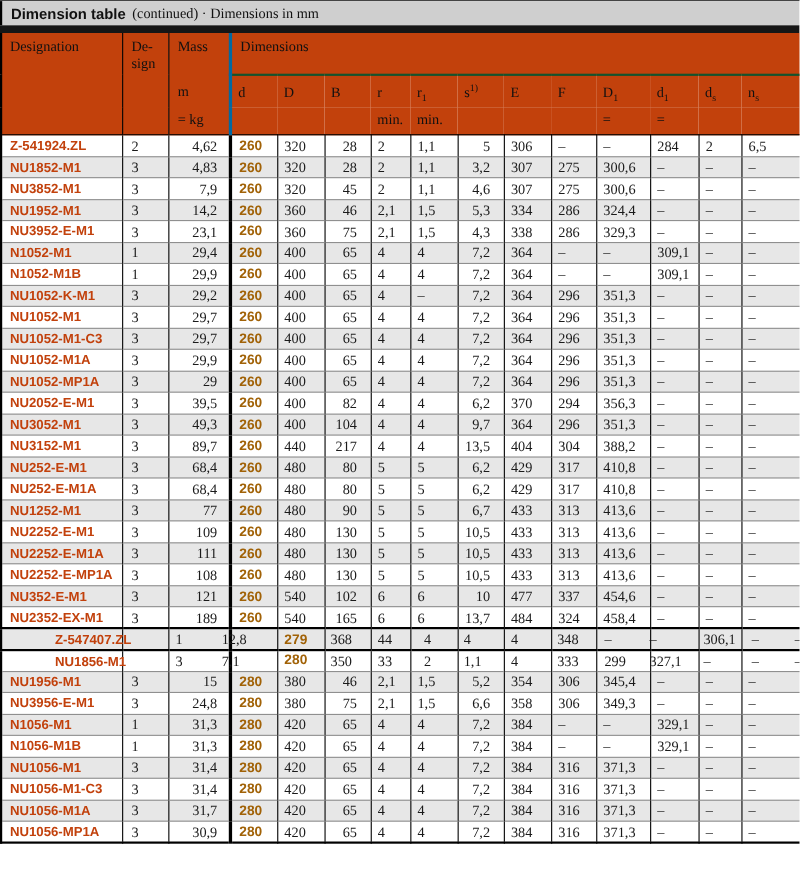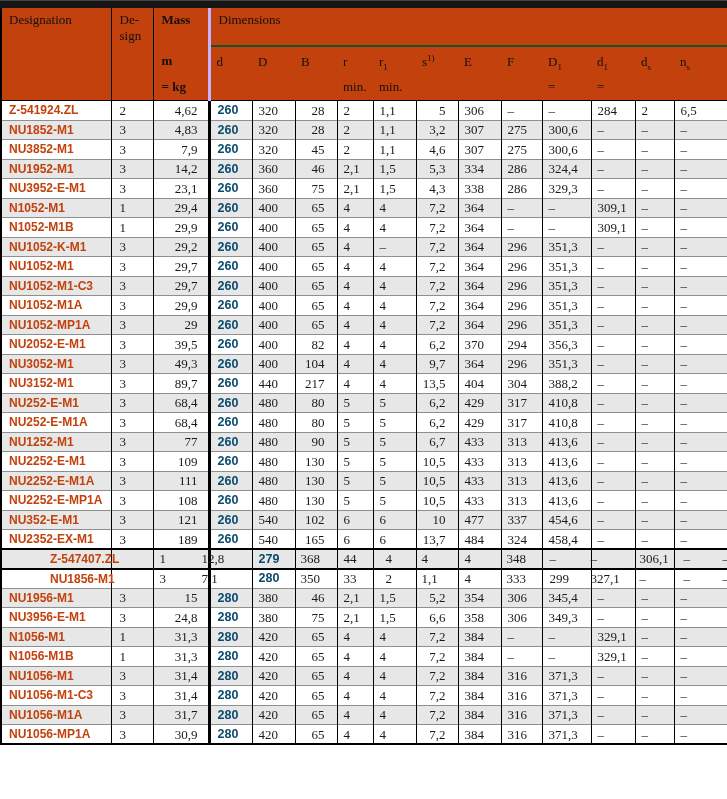--- a/index.html
+++ b/index.html
@@ -17,21 +17,21 @@
     white-space:nowrap;
   }
   .titlebar .t-bold { font-family:"Liberation Sans", sans-serif; font-weight:bold; font-size:13.5px; color:#111; }
   .titlebar .t-rest { font-size:13px; color:#111; }
   .black-bar { height:7px; background:#161616; }
   table { border-collapse:collapse; table-layout:fixed; width:727px;
           border-left:2px solid #000; border-right:1px solid #000; border-bottom:2px solid #000; }
   thead th { font-weight:normal; text-align:left; vertical-align:top; font-size:13px; color:#111; background:#c2410c; }
   th.h-designation { padding:4px 0 0 7px; border-right:1px solid #000; }
   th.h-design { padding:4px 0 0 8px; border-right:1px solid #000; line-height:1.25; }
-  th.h-mass { border-right:3px solid #c4b5fd; padding:0;font-weight:bold; }
+  th.h-mass { border-right:3px solid #0369a1; padding:0; }
   .mass-stack { display:flex; flex-direction:column; height:92px; padding-left:8px; }
   .mass-stack .seg1 { height:38px; padding-top:4px; }
   .mass-stack .seg2 { height:30px; display:flex; align-items:center; }
   .mass-stack .seg3 { height:24px; padding-top:3px; }
   th.h-dims { padding:4px 0 0 8px; height:38px; border-bottom:2px solid #14532d; }
   tr.sym-row th { height:30px; vertical-align:middle; padding-left:6px; }
   tr.note-row th { height:24px; vertical-align:top; padding-top:3px; padding-left:6px; }
   thead { border-bottom:1px solid #000; }
   sub { font-size:9px; line-height:0; }
   sup { font-size:9px; line-height:0; }
@@ -39,28 +39,32 @@
     height:19.5px; font-size:13px; color:#1a1a1a;
     border-right:1px solid #000; border-top:1px solid #8f8f8f;
     padding:0 0 0 6px; vertical-align:middle; line-height:1; white-space:nowrap;
   }
   tbody tr:first-child td { border-top:1px solid #000; }
   tbody tr:nth-child(even) { background:#e7e7e7; }
   tbody tr.sep-top td { border-top:2px solid #000;padding-left:48px; }
   td.c-designation { font-family:"Liberation Sans", sans-serif; font-weight:bold; font-size:12px; padding-left:7px; color:#c2410c; }
   td.c-design { padding-left:8px; }
   td.c-mass { text-align:right; padding-right:10px; padding-left:0; }
-  td.c-d { font-family:"Liberation Sans", sans-serif; font-weight:bold; font-size:12.5px; border-left:3px solid #000; padding-left:7px; color:#0c4a6e; }
+  td.c-d { font-family:"Liberation Sans", sans-serif; font-weight:bold; font-size:12.5px; border-left:3px solid #000; padding-left:7px; color:#a16207; }
   td.c-B, td.c-s { text-align:right; padding-right:12px; padding-left:0; }
 </style>
 </head>
 <body>
 
 <div class="page">
 
+  <div class="titlebar">
+    <span class="t-bold">Dimension table</span>
+    <span class="t-rest">(continued) · Dimensions in mm</span>
+  </div>
   <div class="black-bar"></div>
 
   <table>
     <colgroup>
       <col style="width:110px">
         <col style="width:42px">
         <col style="width:56px">
       <col style="width:43px">
         <col style="width:43px">
         <col style="width:42px">

